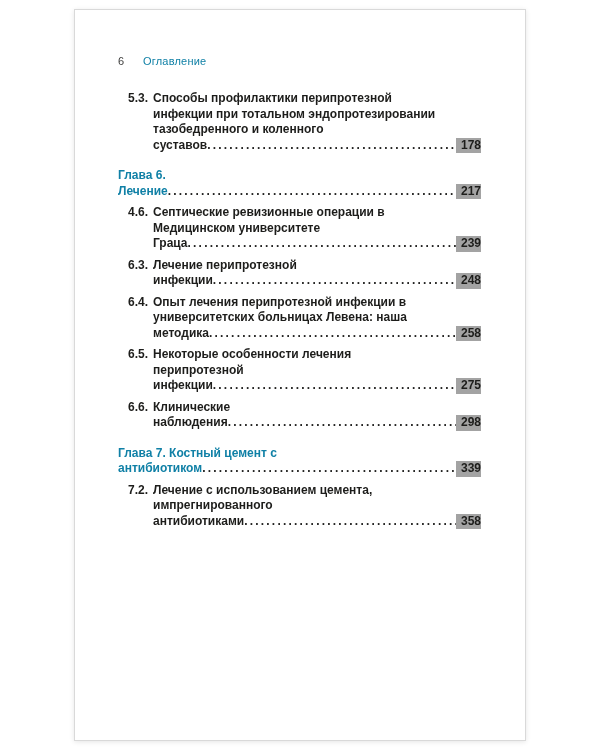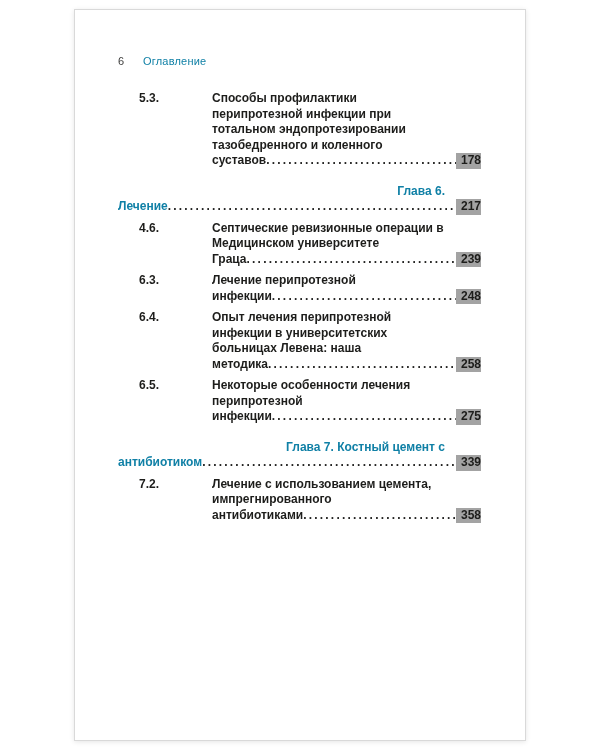--- a/index.html
+++ b/index.html
@@ -30,21 +30,21 @@
   .running-head .head-title { color: #1080a6; letter-spacing: 0.2px; }
 
   .toc { font-size: 12px; font-weight: bold; color: #1d1d1b; }
 
   .entry {
     display: flex;
     line-height: 15.5px;
     margin-bottom: 6px;
   }
   .entry .num { flex: none; width: 25px; }
-  .entry.section { margin-left: 21px; gap: 48px; }
+  .entry.section { margin-left: 10px; }
   .entry .body {
     flex: 1;
     min-width: 0;
     position: relative;
     overflow: hidden;
     padding-right: 36px;
   }
   .title::after {
     content: "........................................................................................................................................................................";
     letter-spacing: 2.2px;
@@ -52,21 +52,21 @@
     font-weight: bold;
   }
   .page-num {
     position: absolute;
     right: 0;
     bottom: 0;
     background: #a3a3a3;
     padding-left: 5px;
     color: #1d1d1b;
   }
-  .entry.chapter { margin-top: 15px; text-align: right; }
+  .entry.chapter { margin-top: 15px; }
   .entry.chapter .title { color: #1080a6; }
 </style>
 </head>
 <body>
 
 <div class="sheet">
 
   <div class="running-head">
     <span class="folio">6</span>
     <span class="head-title">Оглавление</span>
@@ -98,20 +98,24 @@
     <div class="entry section">
       <span class="num">6.4.</span>
       <div class="body"><span class="title">Опыт лечения перипротезной инфекции в университетских больницах Левена: наша методика</span><span class="page-num">258</span></div>
     </div>
 
     <div class="entry section">
       <span class="num">6.5.</span>
       <div class="body"><span class="title">Некоторые особенности лечения перипротезной инфекции</span><span class="page-num">275</span></div>
     </div>
 
+    <div class="entry section">
+      <span class="num">6.6.</span>
+      <div class="body"><span class="title">Клинические наблюдения</span><span class="page-num">298</span></div>
+    </div>
 
 
     <div class="entry chapter">
       <div class="body"><span class="title">Глава 7. Костный цемент с антибиотиком</span><span class="page-num">339</span></div>
     </div>
 
 
     <div class="entry section">
       <span class="num">7.2.</span>
       <div class="body"><span class="title">Лечение с использованием цемента, импрегнированного антибиотиками</span><span class="page-num">358</span></div>

